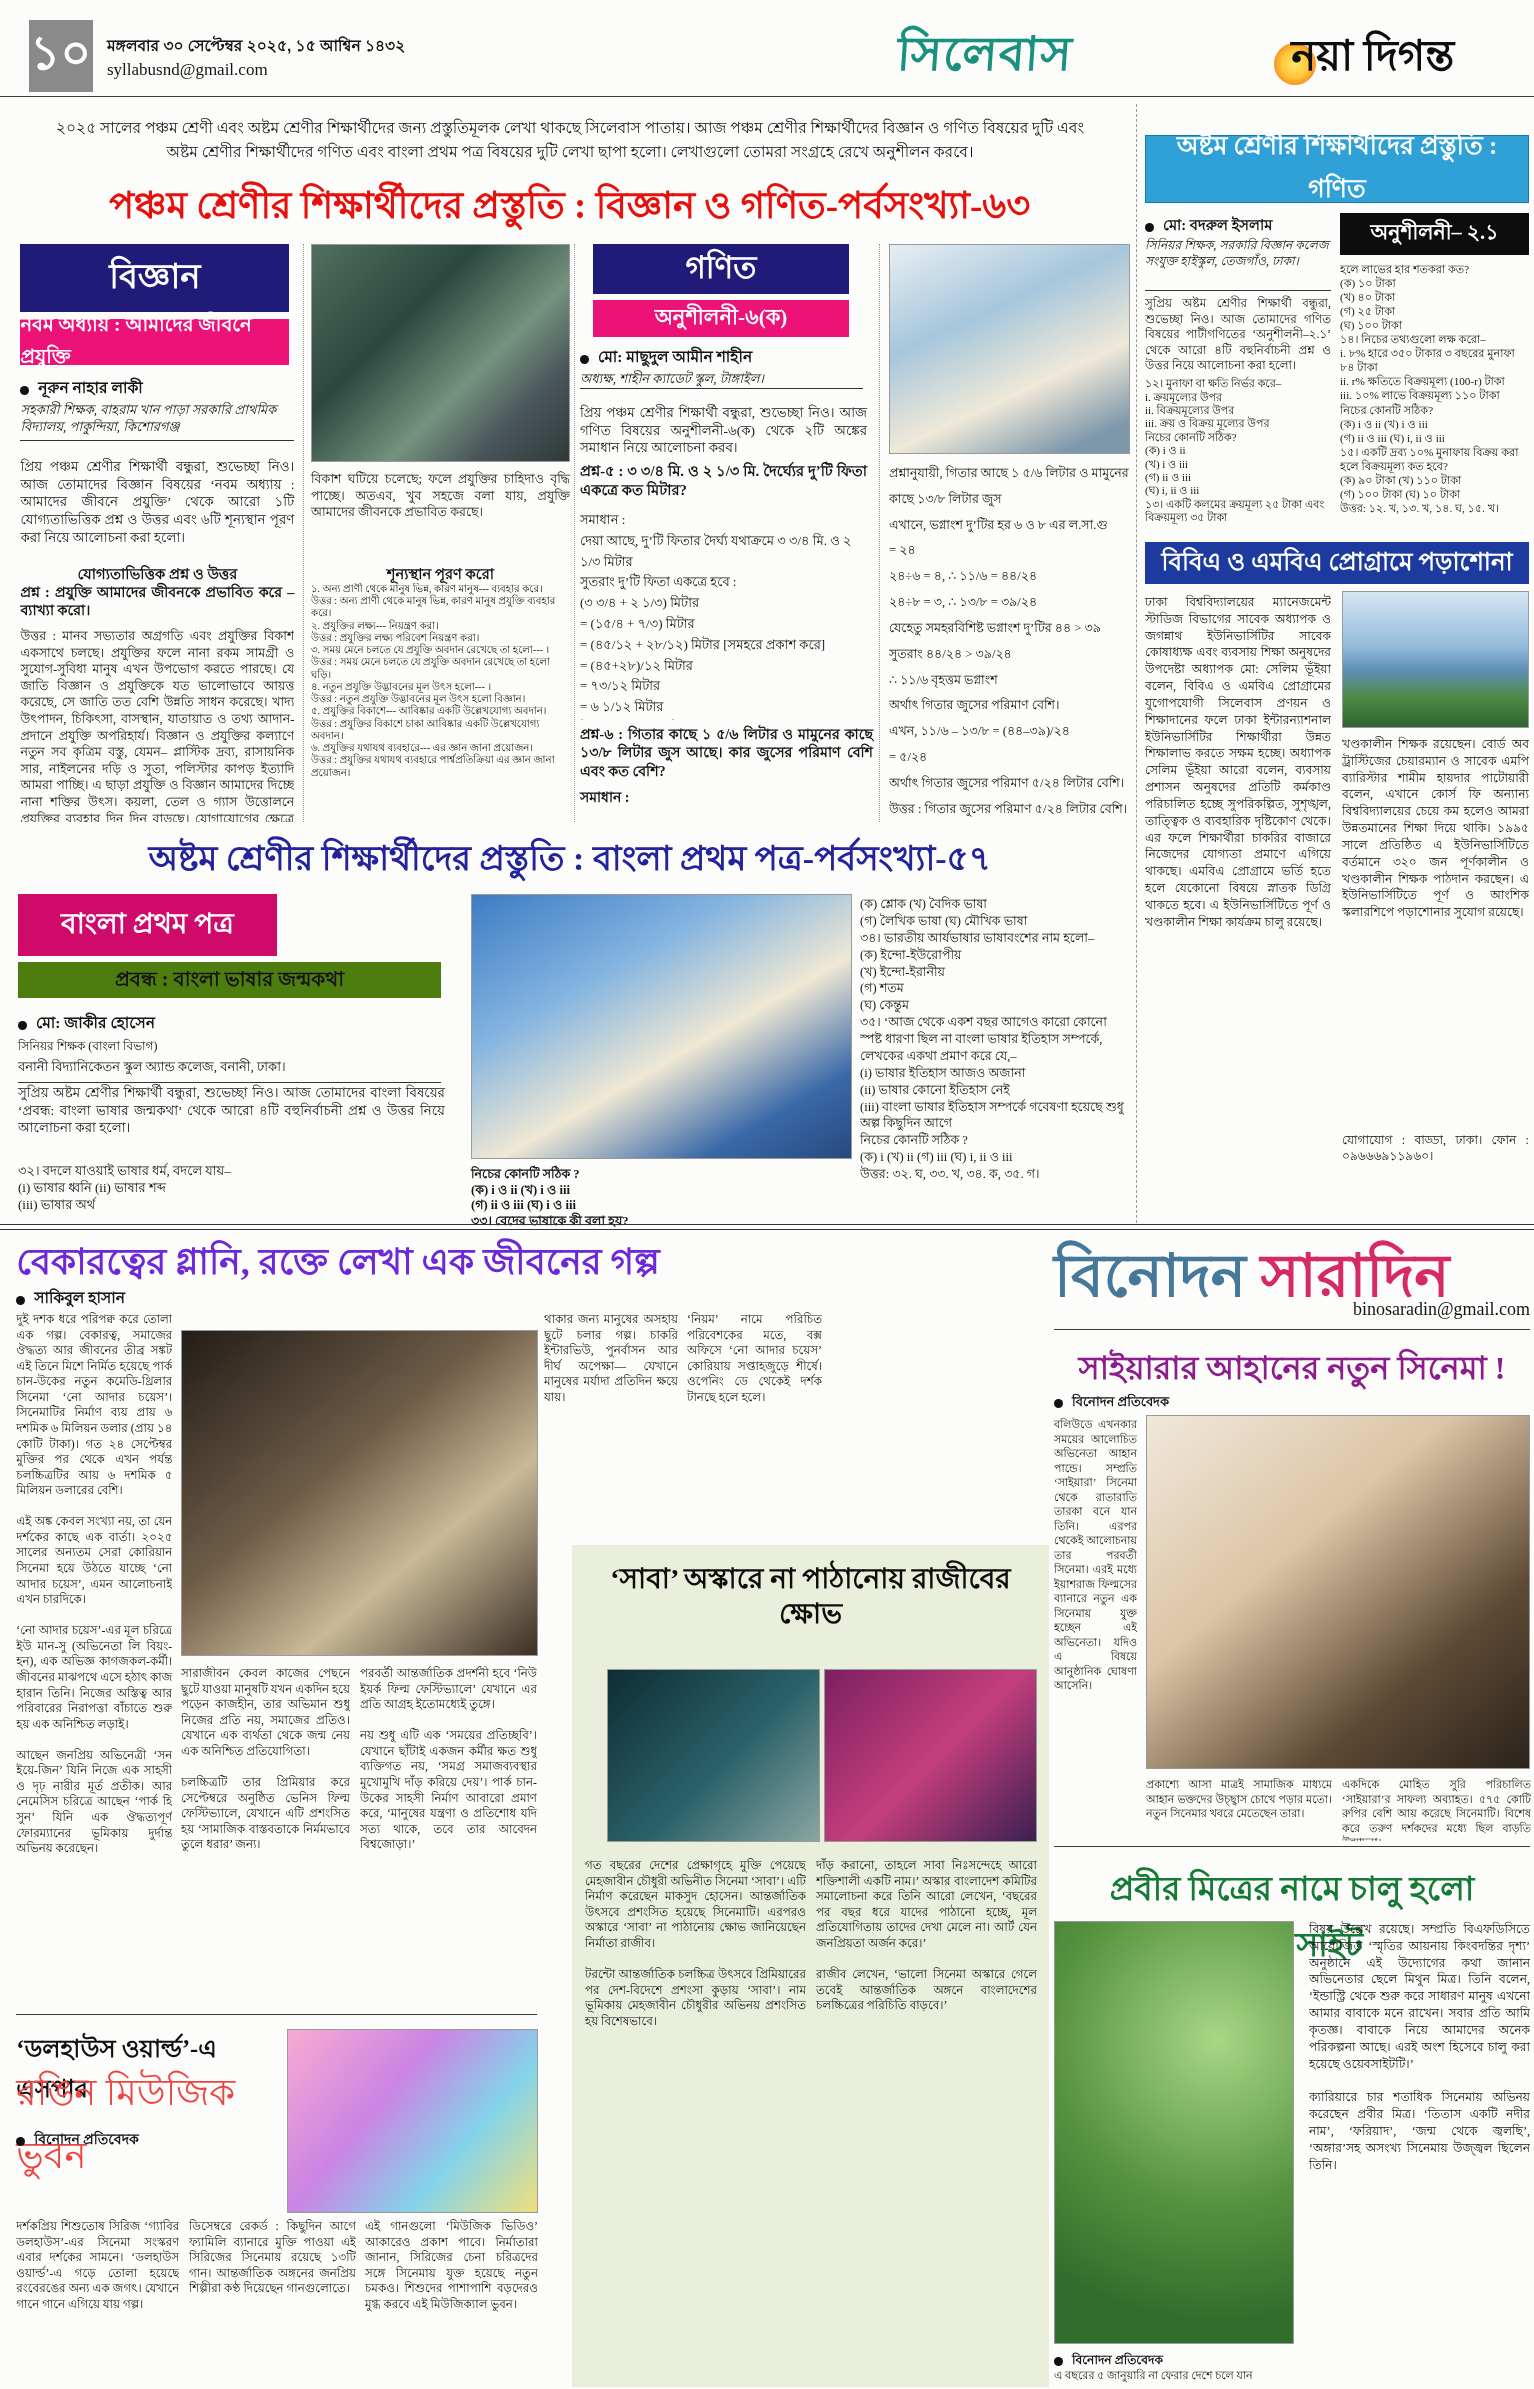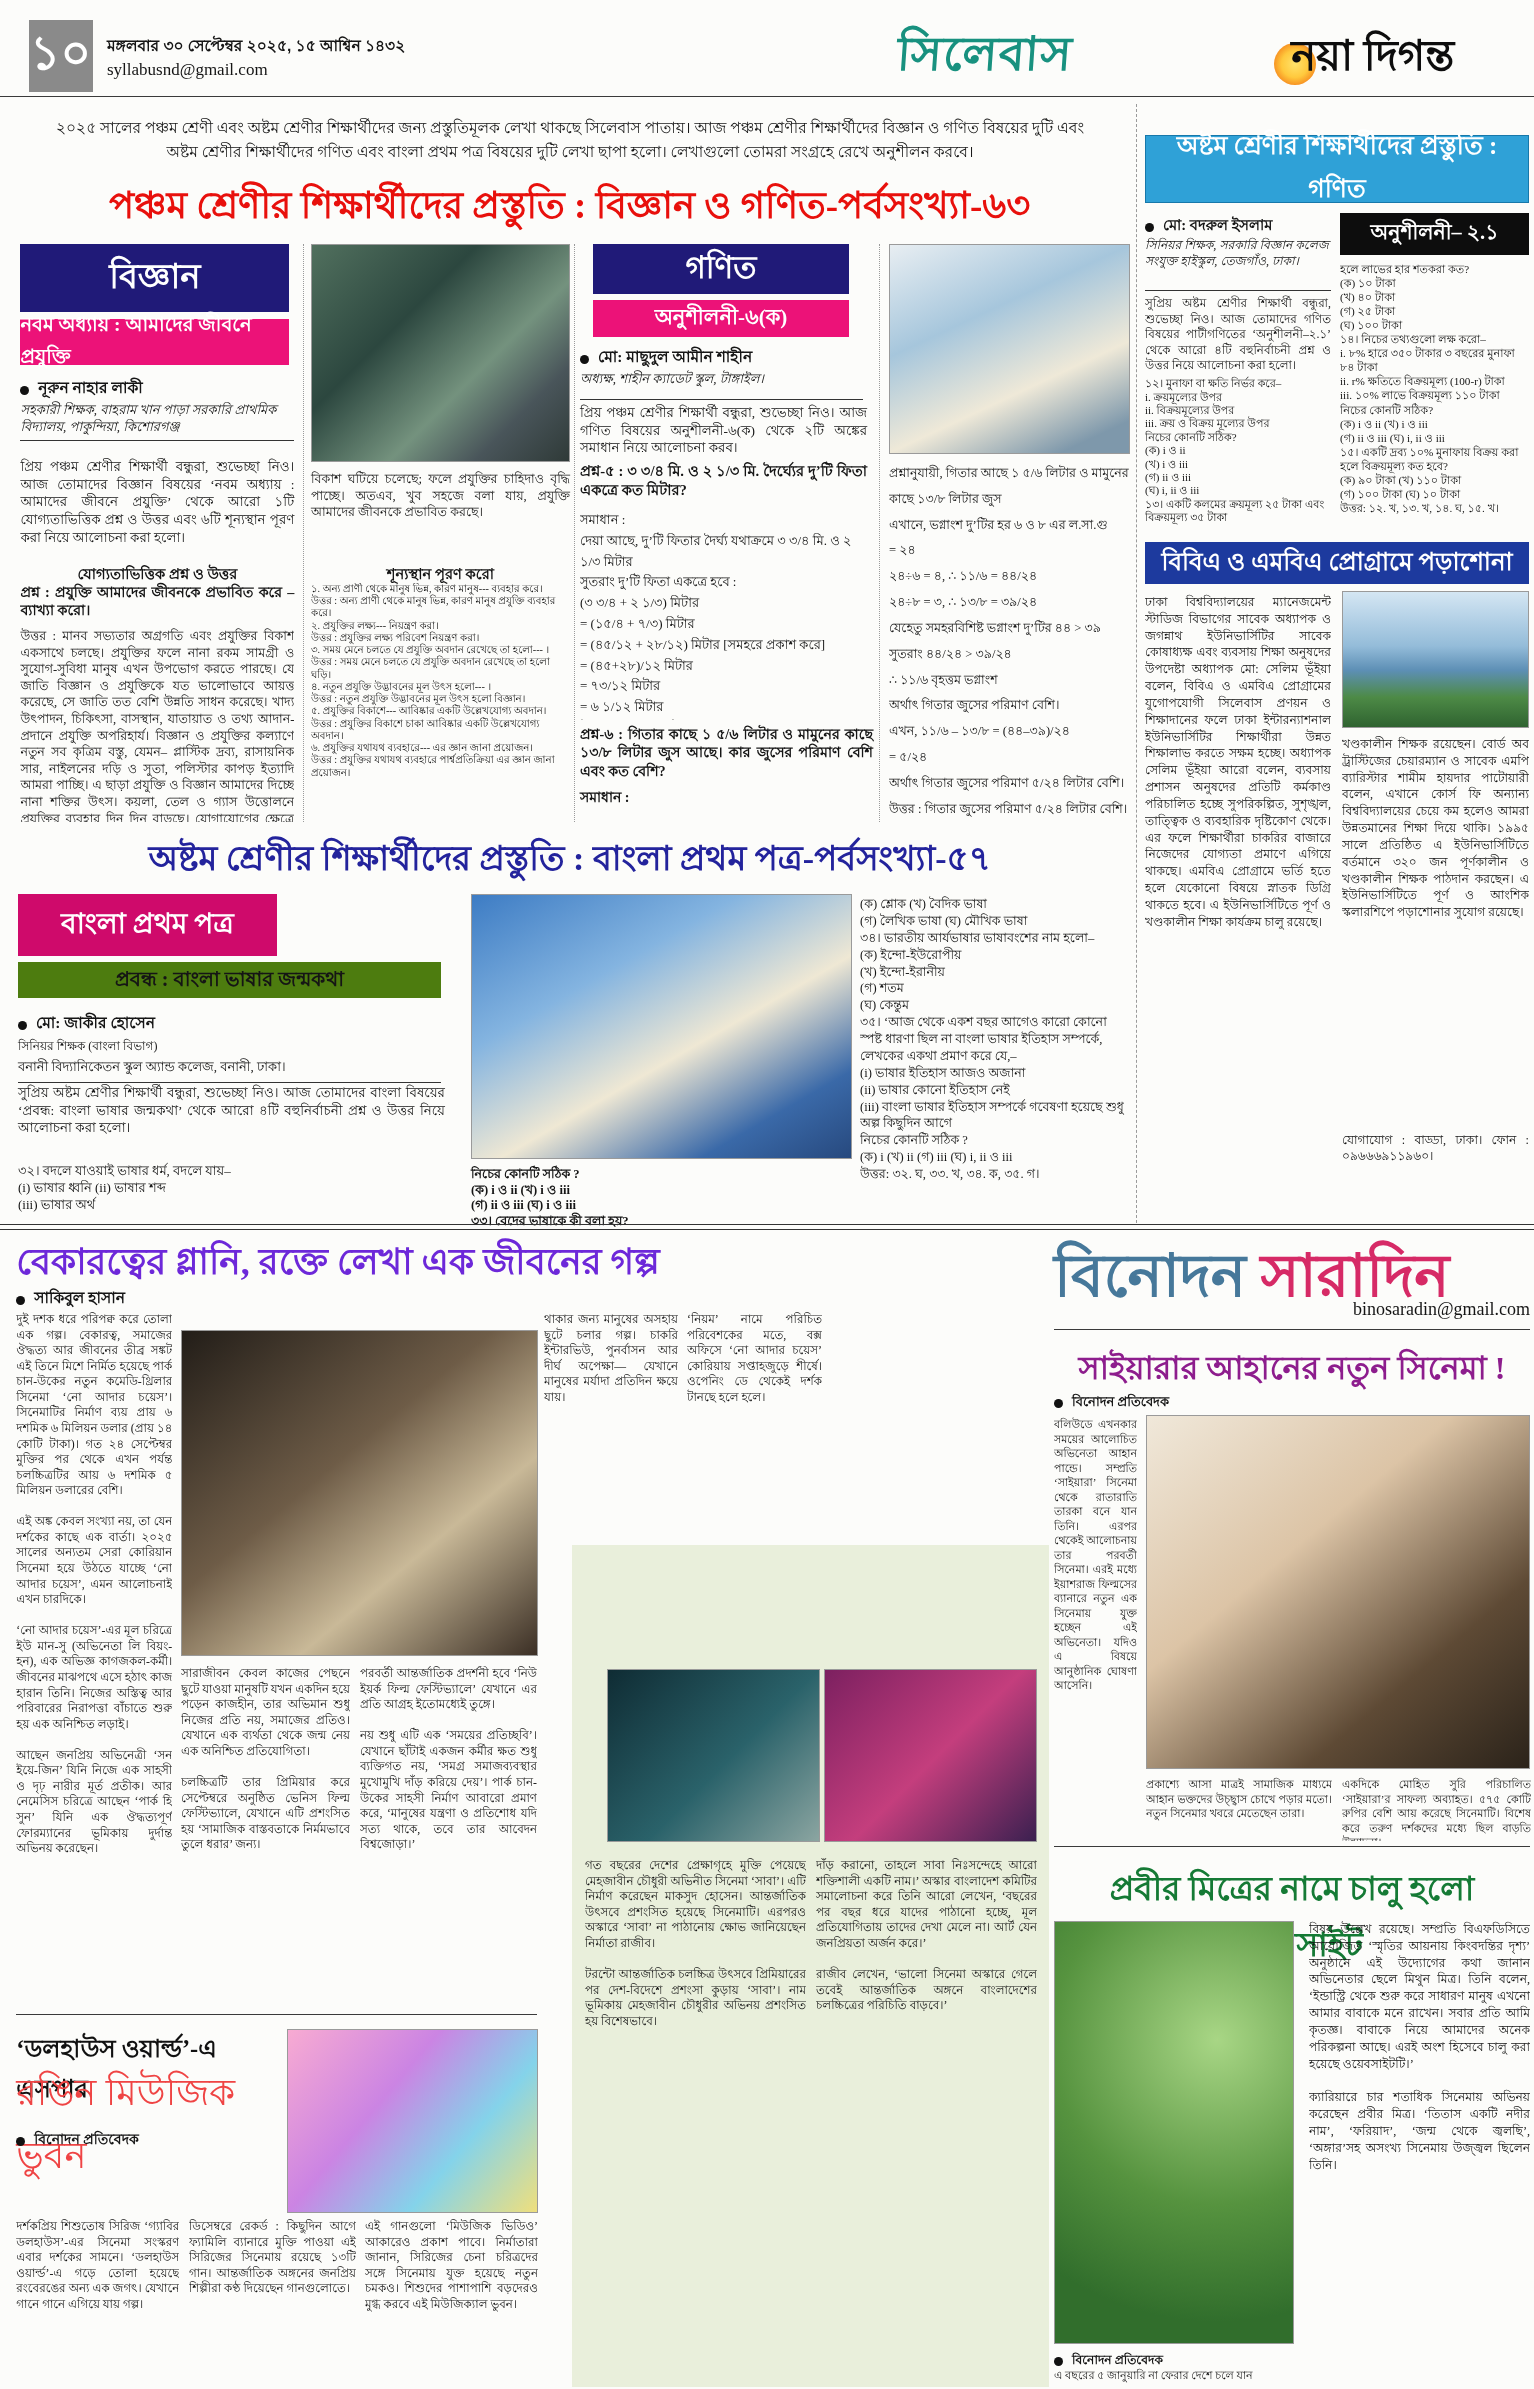--- a/index.html
+++ b/index.html
@@ -76,21 +76,21 @@
 উত্তর : সময় মেনে চলতে যে প্রযুক্তি অবদান রেখেছে তা হলো ঘড়ি।
 ৪. নতুন প্রযুক্তি উদ্ভাবনের মূল উৎস হলো--- ।
 উত্তর : নতুন প্রযুক্তি উদ্ভাবনের মূল উৎস হলো বিজ্ঞান।
 ৫. প্রযুক্তির বিকাশে--- আবিষ্কার একটি উল্লেখযোগ্য অবদান।
 উত্তর : প্রযুক্তির বিকাশে চাকা আবিষ্কার একটি উল্লেখযোগ্য অবদান।
 ৬. প্রযুক্তির যথাযথ ব্যবহারে--- এর জ্ঞান জানা প্রয়োজন।
 উত্তর : প্রযুক্তির যথাযথ ব্যবহারে পার্শ্বপ্রতিক্রিয়া এর জ্ঞান জানা প্রয়োজন।</div>
 
 <div class="abs navybox" style="left:593px;top:244px;width:256px;height:50px;font-size:31px">গণিত</div>
 <div class="abs pinkbox" style="left:593px;top:300px;width:256px;height:37px;font-size:21px">অনুশীলনী-৬(ক)</div>
-<div class="abs" style="left:580px;top:345px;width:283px;padding-bottom:11px;border-bottom:0.8px solid #333">
+<div class="abs" style="left:580px;top:345px;width:283px;padding-bottom:0;border-bottom:0.8px solid #333">
   <div><span class="bullet"></span>
     <span class="byname">মো: মাছুদুল আমীন শাহীন</span></div>
   <div class="byrole">অধ্যক্ষ, শাহীন ক্যাডেট স্কুল, টাঙ্গাইল।</div>
 </div>
 <div class="abs jt news" style="left:580px;top:404px;width:287px;font-size:13.4px;font-weight:500">প্রিয় পঞ্চম শ্রেণীর শিক্ষার্থী বন্ধুরা, শুভেচ্ছা নিও। আজ গণিত বিষয়ের অনুশীলনী-৬(ক) থেকে ২টি অঙ্কের সমাধান নিয়ে আলোচনা করব।</div>
 <div class="abs jt" style="left:580px;top:462px;width:287px;font-size:14.7px;font-weight:bold;line-height:1.3">প্রশ্ন-৫ : ৩ ৩/৪ মি. ও ২ ১/৩ মি. দৈর্ঘ্যের দু’টি ফিতা একত্রে কত মিটার?</div>
 <div class="abs lines clip" style="left:580px;top:510px;width:287px;height:210px;font-size:13px;line-height:1.6">সমাধান :
 দেয়া আছে, দু’টি ফিতার দৈর্ঘ্য যথাক্রমে ৩ ৩/৪ মি. ও ২ ১/৩ মিটার
 সুতরাং দু’টি ফিতা একত্রে হবে :
 (৩ ৩/৪ + ২ ১/৩) মিটার
@@ -231,20 +231,21 @@
 <div class="abs" style="left:16.3px;top:2128px">
   <span class="bullet"></span>
   <span class="byname" style="font-size:14px">বিনোদন প্রতিবেদক</span>
 </div>
 <div class="abs photo ph-dolls" style="left:287px;top:2029px;width:251px;height:184px"></div>
 <div class="abs jt news clip" style="left:16.3px;top:2219px;width:163px;height:163px;font-size:11.8px">দর্শকপ্রিয় শিশুতোষ সিরিজ ‘গ্যাবির ডলহাউস’-এর সিনেমা সংস্করণ এবার দর্শকের সামনে। ‘ডলহাউস ওয়ার্ল্ড’-এ গড়ে তোলা হয়েছে রংবেরঙের অন্য এক জগৎ। যেখানে গানে গানে এগিয়ে যায় গল্প।</div>
 <div class="abs jt news clip" style="left:189px;top:2219px;width:167px;height:163px;font-size:11.8px">ডিসেম্বরে রেকর্ড : কিছুদিন আগে ফ্যামিলি ব্যানারে মুক্তি পাওয়া এই সিরিজের সিনেমায় রয়েছে ১৩টি গান। আন্তর্জাতিক অঙ্গনের জনপ্রিয় শিল্পীরা কণ্ঠ দিয়েছেন গানগুলোতে।</div>
 <div class="abs jt news clip" style="left:365px;top:2219px;width:173px;height:163px;font-size:11.8px">এই গানগুলো ‘মিউজিক ভিডিও’ আকারেও প্রকাশ পাবে। নির্মাতারা জানান, সিরিজের চেনা চরিত্রদের সঙ্গে সিনেমায় যুক্ত হয়েছে নতুন চমকও। শিশুদের পাশাপাশি বড়দেরও মুগ্ধ করবে এই মিউজিক্যাল ভুবন।</div>
 
 <div class="abs" style="left:572px;top:1545px;width:477px;height:842px;background:#e9efdb">
+  <div class="ctr" style="margin:16.3px 13px 0;font-size:28px;font-weight:bold;line-height:1.25;color:#0d0d0d">‘সাবা’ অস্কারে না পাঠানোয় রাজীবের ক্ষোভ</div>
   <div class="photo ph-saba1" style="position:absolute;left:35px;top:124px;width:213px;height:173px"></div>
   <div class="photo ph-saba2" style="position:absolute;left:252px;top:124px;width:213px;height:173px"></div>
   <div class="jt news lines clip" style="position:absolute;left:244px;top:313px;width:221px;height:511px;font-size:11.8px">দাঁড় করানো, তাহলে সাবা নিঃসন্দেহে আরো শক্তিশালী একটি নাম।’ অস্কার বাংলাদেশ কমিটির সমালোচনা করে তিনি আরো লেখেন, ‘বছরের পর বছর ধরে যাদের পাঠানো হচ্ছে, মূল প্রতিযোগিতায় তাদের দেখা মেলে না। আর্ট যেন জনপ্রিয়তা অর্জন করে।’
 
 রাজীব লেখেন, ‘ভালো সিনেমা অস্কারে গেলে তবেই আন্তর্জাতিক অঙ্গনে বাংলাদেশের চলচ্চিত্রের পরিচিতি বাড়বে।’</div>
   <div class="jt news lines clip" style="position:absolute;left:13px;top:313px;width:221px;height:511px;font-size:11.8px">গত বছরের দেশের প্রেক্ষাগৃহে মুক্তি পেয়েছে মেহজাবীন চৌধুরী অভিনীত সিনেমা ‘সাবা’। এটি নির্মাণ করেছেন মাকসুদ হোসেন। আন্তর্জাতিক উৎসবে প্রশংসিত হয়েছে সিনেমাটি। এরপরও অস্কারে ‘সাবা’ না পাঠানোয় ক্ষোভ জানিয়েছেন নির্মাতা রাজীব।
 
 টরন্টো আন্তর্জাতিক চলচ্চিত্র উৎসবে প্রিমিয়ারের পর দেশ-বিদেশে প্রশংসা কুড়ায় ‘সাবা’। নাম ভূমিকায় মেহজাবীন চৌধুরীর অভিনয় প্রশংসিত হয় বিশেষভাবে।</div>
 </div>
 

